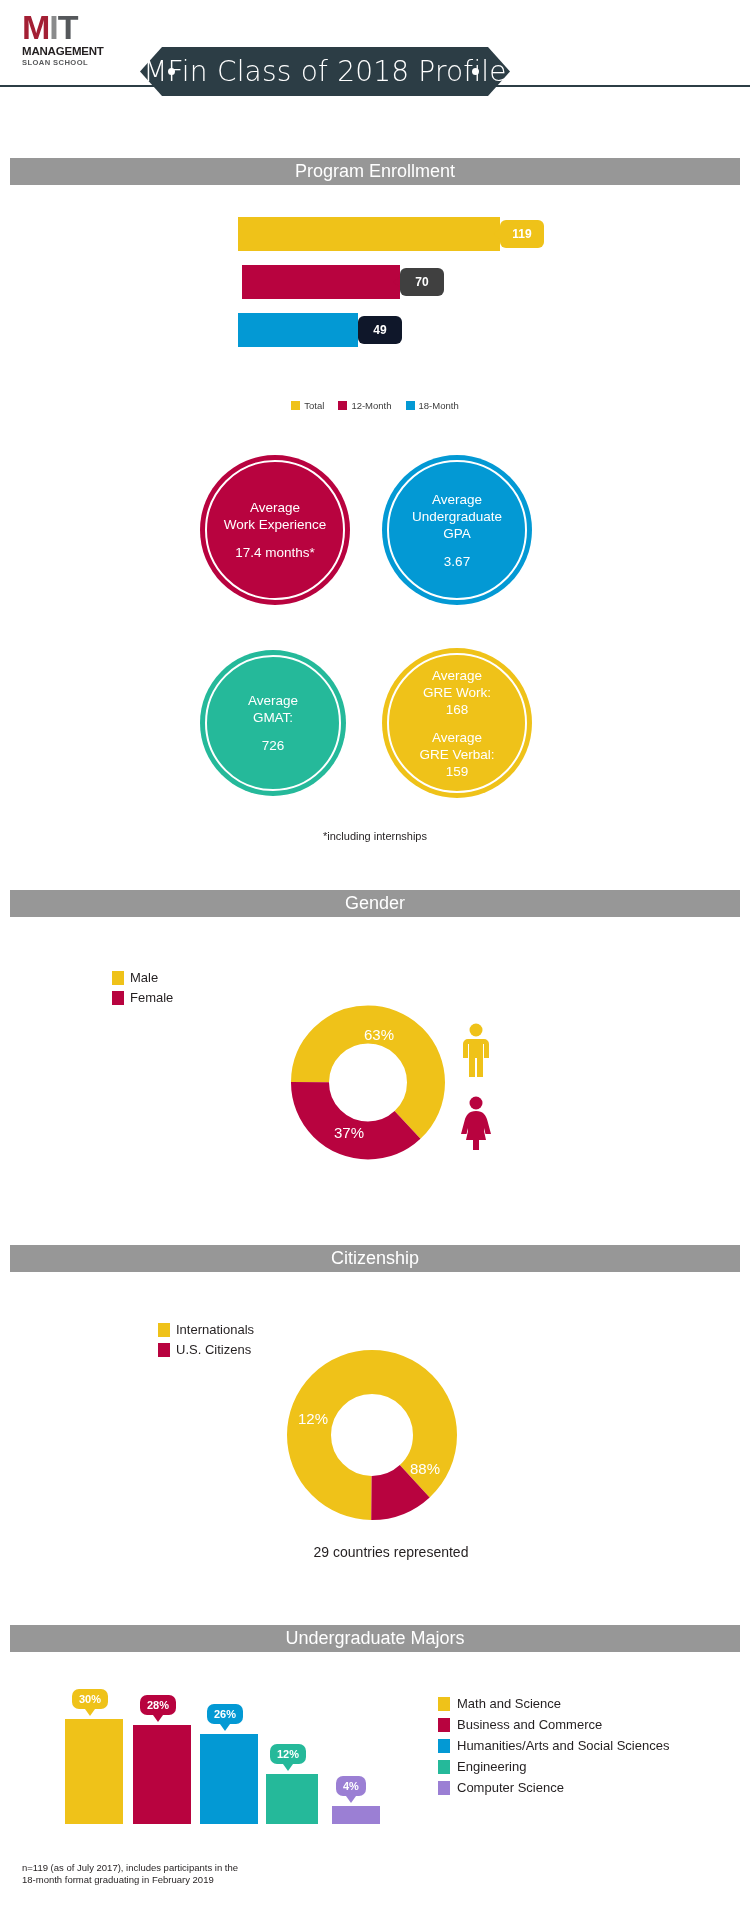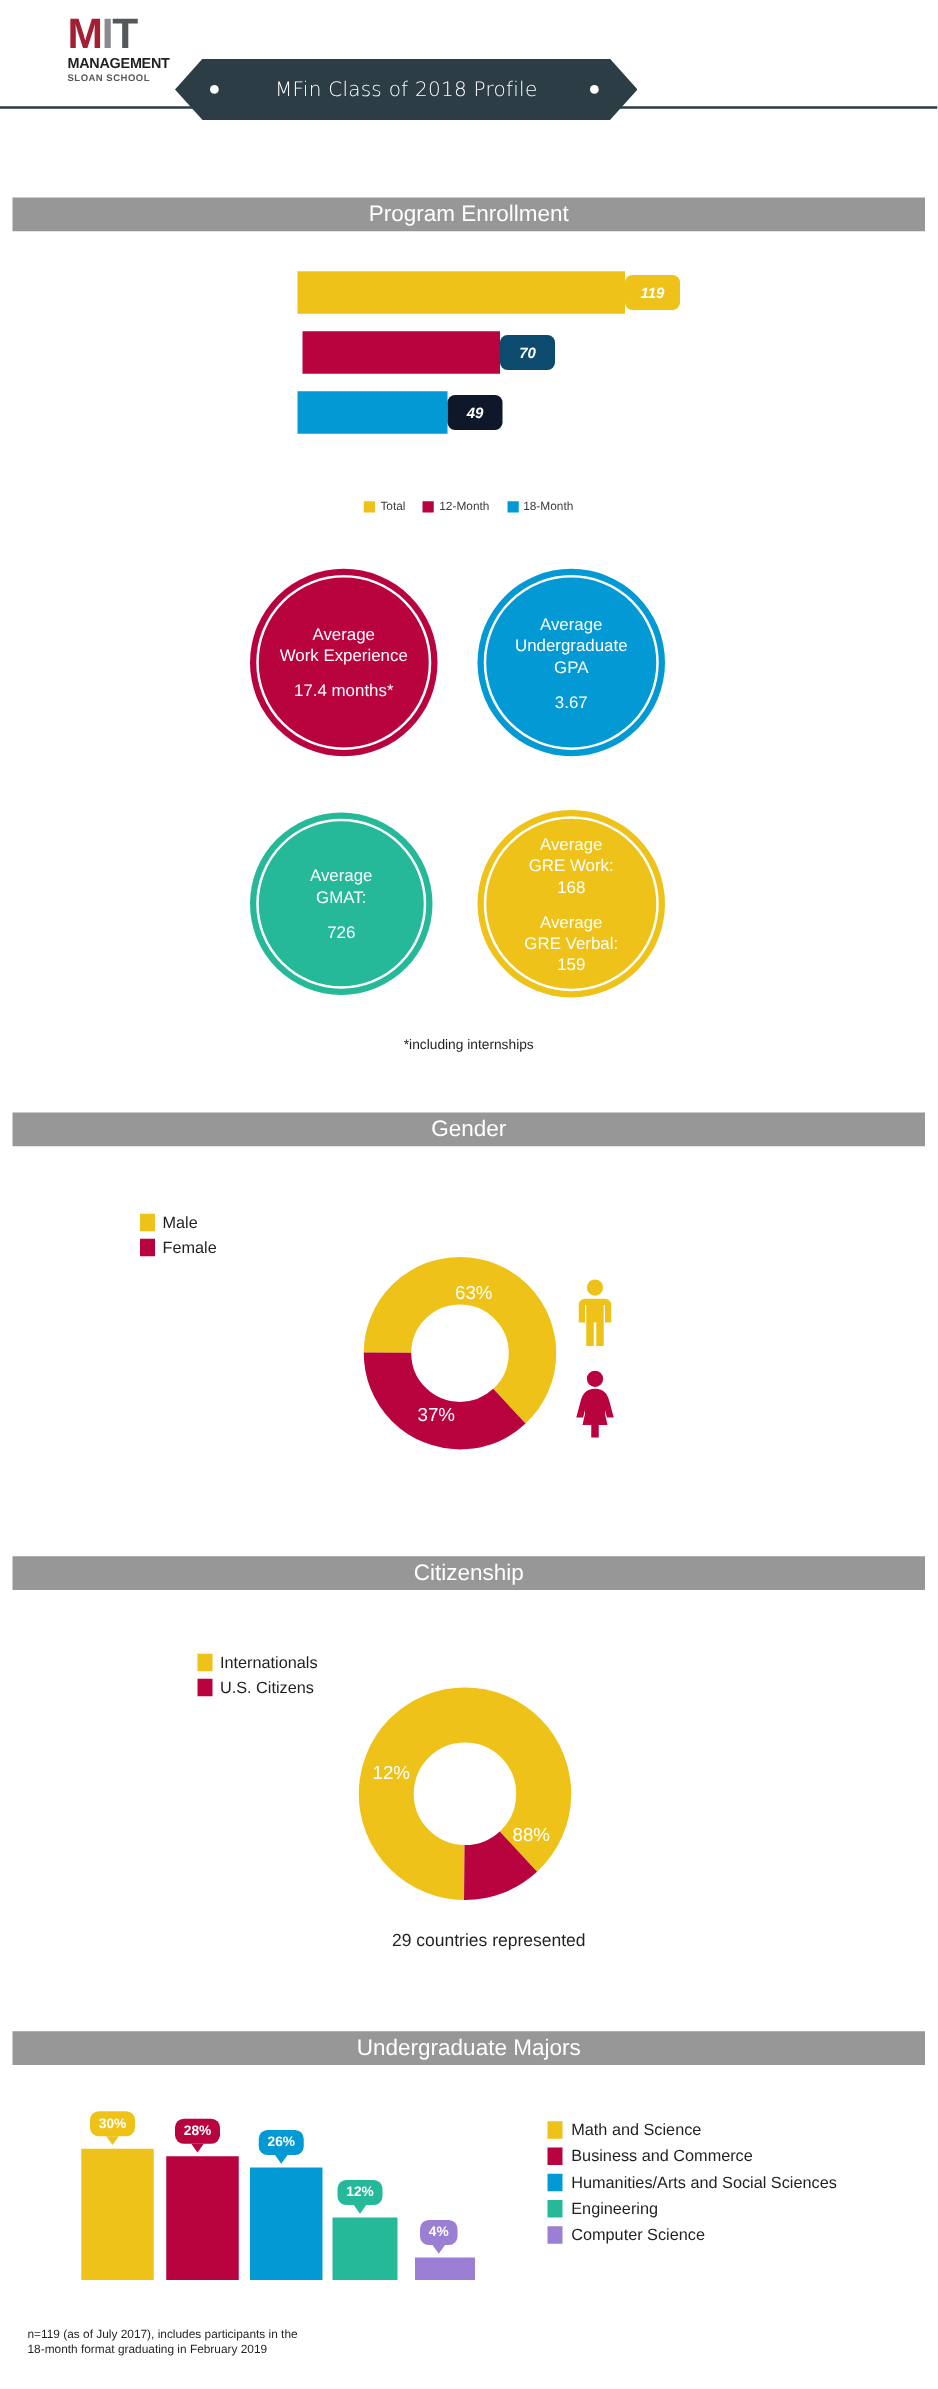--- a/index.html
+++ b/index.html
@@ -14,21 +14,20 @@
     font-family: "Liberation Sans", sans-serif;
     overflow: hidden;
   }
 
   
   .logo {
     position: absolute;
     left: 22px;
     top: 10px;
     width: 90px;
-    margin-left: 32px;
   }
   .logo-mit {
     font-size: 34px;
     font-weight: bold;
     letter-spacing: -1px;
     line-height: 34px;
     font-family: "Liberation Sans", sans-serif;
   }
   .logo-m { color: #A31F34; }
   .logo-i { color: #8A8B8C; }
@@ -72,21 +71,21 @@
     clip-path: polygon(22px 0, 348px 0, 370px 24.5px, 348px 49px, 22px 49px, 0 24.5px);
   }
   .banner-title {
     position: absolute;
     left: 0; top: 0;
     width: 370px; height: 49px;
     display: flex;
     align-items: center;
     justify-content: center;
     color: #ffffff;
-    font-size: 16px;
+    font-size: 28px;
     font-weight: 300;
     letter-spacing: 0.2px;
     font-family: "DejaVu Sans", sans-serif;
   }
   .banner-dot {
     position: absolute;
     top: 21px;
     width: 7px;
     height: 7px;
     border-radius: 50%;
@@ -136,23 +135,23 @@
     content: "";
     position: absolute;
     left: -7px;
     top: 9px;
     width: 0; height: 0;
     border-top: 5px solid transparent;
     border-bottom: 5px solid transparent;
     border-right: 7px solid currentColor;
   }
   .hcallout.c1 { left: 500px; top: 220px; background: #EFC219; color: #EFC219; }
-  .hcallout.c2 { left: 400px; top: 268px; background: #0c4a6e; color: #B8033F; }
+  .hcallout.c2 { left: 400px; top: 268px; background: #404040; color: #B8033F; }
   .hcallout.c3 { left: 358px; top: 316px; background: #0f172a; color: #0399D4; }
-  .hcallout span { color: #ffffff; font-style: italic; }
+  .hcallout span { color: #ffffff; }
 
   .hlegend {
     position: absolute;
     top: 400px;
     left: 0;
     width: 750px;
     display: flex;
     align-items: center;
     justify-content: center;
     gap: 14px;

